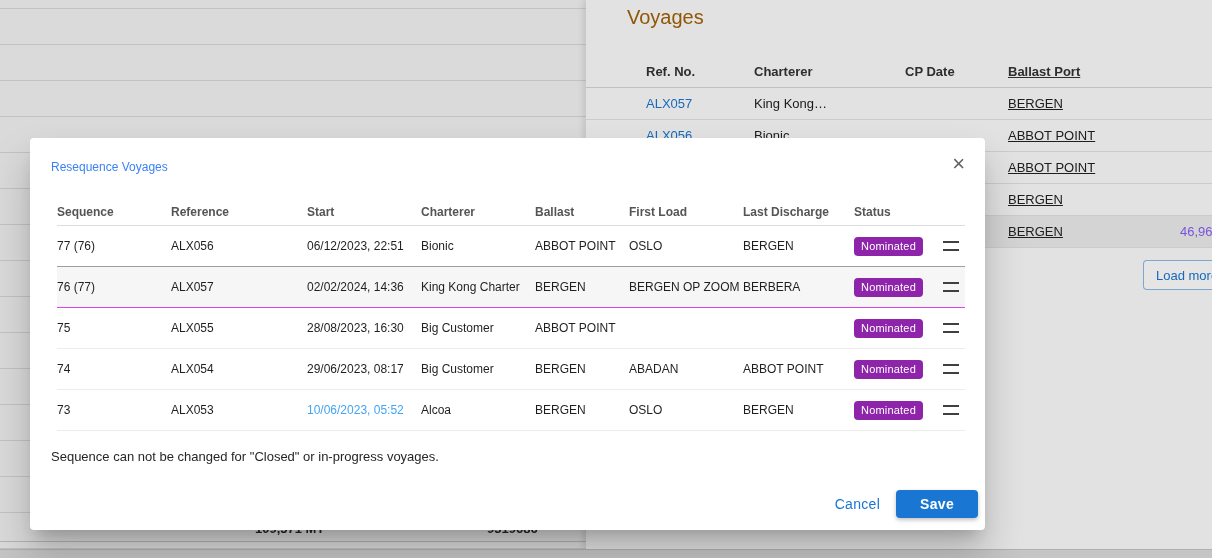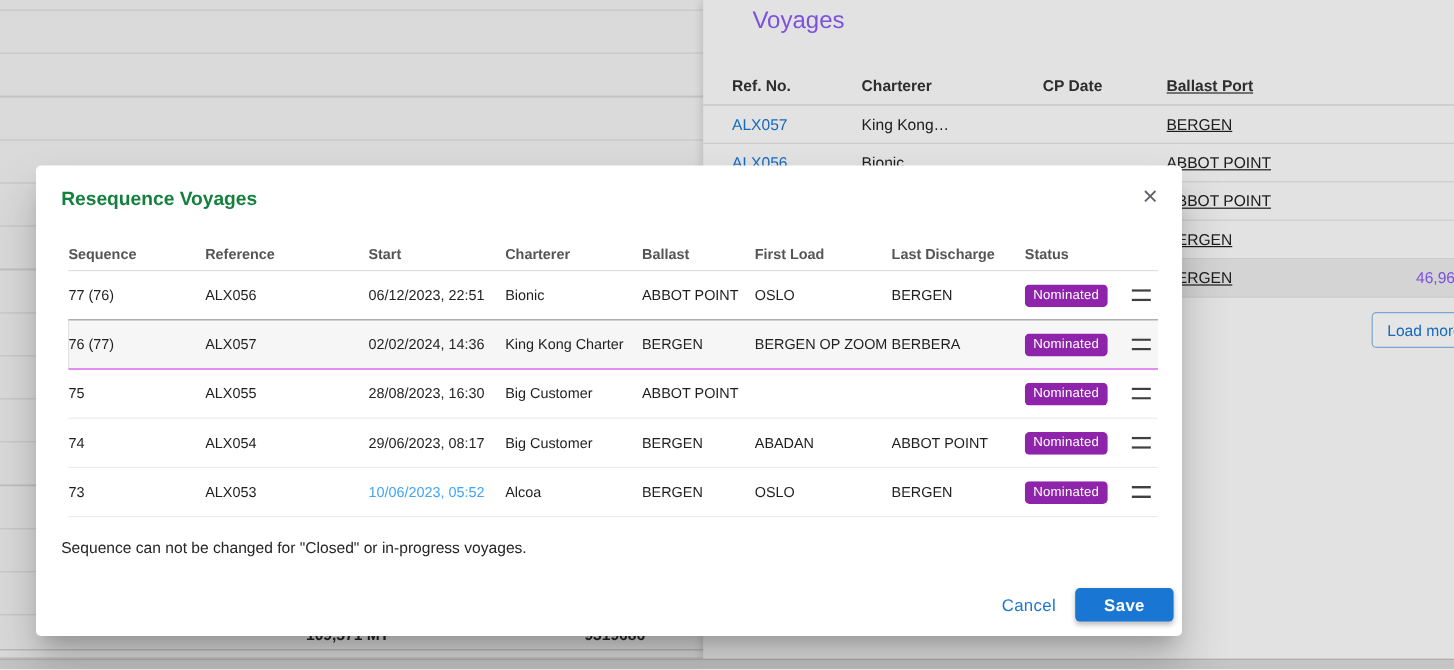--- a/index.html
+++ b/index.html
@@ -11,24 +11,24 @@
     background-image:repeating-linear-gradient(to bottom,#d9d9d9 0,#d9d9d9 1px,transparent 1px,transparent 36px);
     background-position:0 8px;}
   .total{position:absolute;font-size:13px;font-weight:700;color:#2a2a2a;white-space:nowrap;}
   .total-mt{left:255px;top:521px;}
   .total-num{left:487px;top:521px;}
   .left-line{position:absolute;left:0;top:541px;width:100%;border-top:1px solid #c8c8c8;}
 
   
   .bg-right{position:absolute;left:586px;top:0;width:626px;height:549px;background:#fcfcfc;
     box-shadow:-3px 0 6px rgba(0,0,0,.10);}
-  .vtitle{position:absolute;left:41px;top:6px;font-size:20px;font-weight:500;color:#8b5cf6;}
+  .vtitle{position:absolute;left:41px;top:6px;font-size:20px;font-weight:500;color:#a16207;}
   .vtable{position:absolute;left:0;top:56px;right:0;}
   .vrow{display:flex;height:31px;line-height:31px;border-bottom:1px solid #e3e3e3;
-    font-size:13px;color:#222;padding-left:24px;position:relative;}
+    font-size:13px;color:#222;padding-left:60px;position:relative;}
   .vhead{font-weight:700;color:#333;border-bottom:1px solid #d7d7d7;}
   .vc{flex:0 0 auto;overflow:hidden;white-space:nowrap;}
   .vc-ref{width:108px;}
   .vc-chart{width:151px;}
   .vc-cp{width:103px;}
   .vc-ballast{flex:1;text-decoration:underline;}
   .vrow .link{color:#1976d2;cursor:pointer;}
   .vrow.highlight{background:#ececec;}
   .vextra{position:absolute;left:594px;top:0;font-size:13px;color:#8b5cf6;white-space:nowrap;}
   .load-more{position:absolute;left:557px;top:260px;height:30px;padding:0 12px;font-size:13px;
@@ -39,21 +39,21 @@
     border-top:1px solid #c4c4c4;}
 
   
   .scrim{position:absolute;inset:0;background:rgba(0,0,0,.10);z-index:5;}
 
   
   .modal{position:absolute;left:30px;top:138px;width:955px;height:392px;background:#fff;
     border-radius:4px;z-index:10;
     box-shadow:0 11px 15px -7px rgba(0,0,0,.2),0 24px 38px 3px rgba(0,0,0,.18);}
   .mhead{display:flex;justify-content:space-between;align-items:flex-start;padding:15px 14px 0 21px;}
-  .mtitle{font-size:16px;font-weight:700;color:#15803d;line-height:28px;}
+  .mtitle{font-size:12px;font-weight:400;color:#3b82f6;line-height:28px;}
   .close{background:none;border:none;font-size:22px;line-height:22px;color:#5f6368;cursor:pointer;
     padding:0 6px;font-family:inherit;}
   .mtable{margin:18px 20px 0 27px;}
   .mth{display:flex;height:26px;align-items:center;border-bottom:1px solid #dedede;
     font-size:12px;font-weight:600;color:#555;}
   .mrow{display:flex;height:40px;align-items:center;border-bottom:1px solid #ececec;
     font-size:12px;color:#1f1f1f;}
   .mrow.dragging{background:#f6f6f6;border-bottom:1px solid #d946ef;box-shadow:0 -1px 0 #9e9e9e;}
   .mc{flex:0 0 auto;overflow:hidden;white-space:nowrap;padding-right:8px;box-sizing:border-box;}
   .mc-seq{width:114px;}.mc-ref{width:136px;}.mc-start{width:114px;}.mc-chart{width:114px;}

